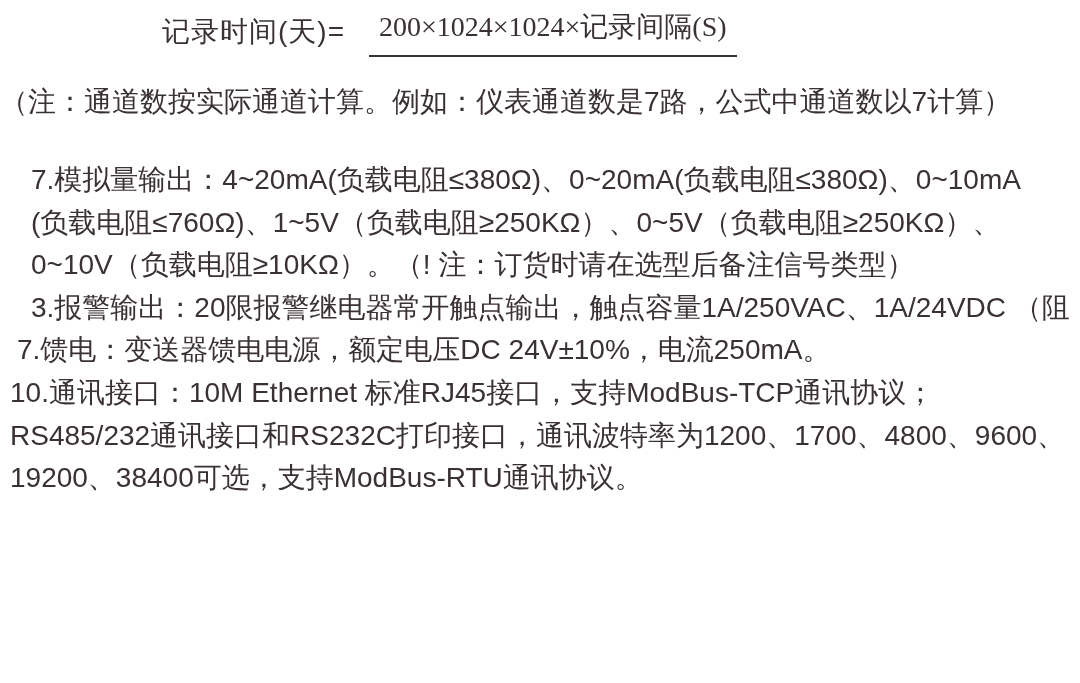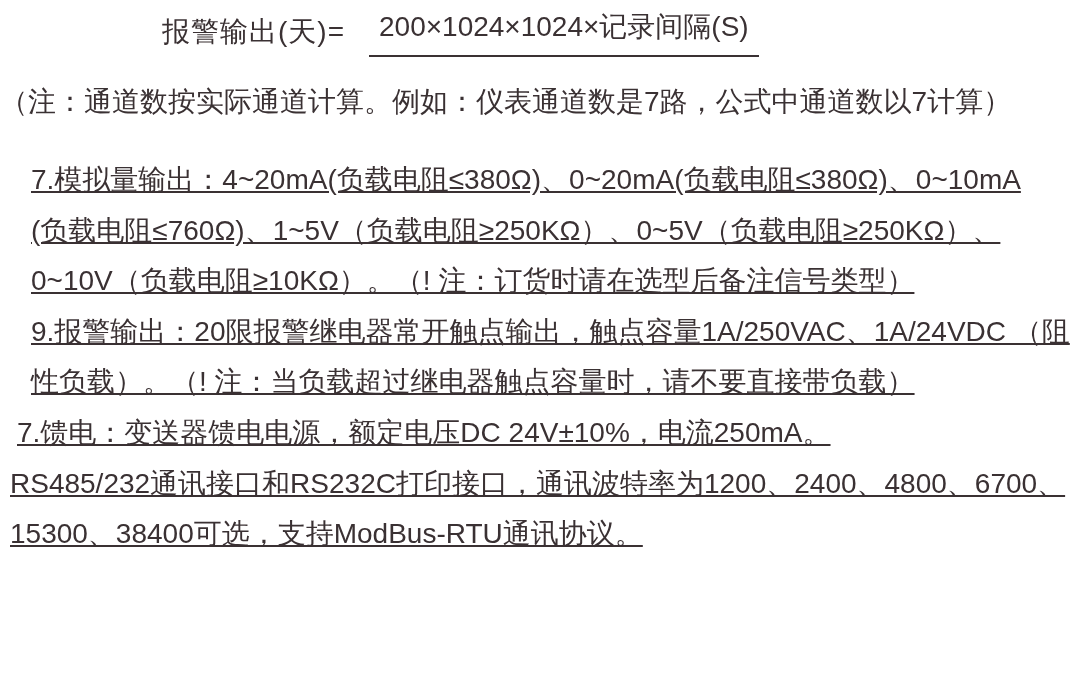--- a/index.html
+++ b/index.html
@@ -29,20 +29,21 @@
   }
   .fraction {
     display: inline-block;
     text-align: center;
     margin-left: 24px;
   }
   .fraction .num {
     display: block;
     padding: 2px 10px 9px 10px;
     white-space: nowrap;
+    font-family: Liberation Serif, serif;
   }
   .fraction .bar {
     display: block;
     height: 0;
     border-top: 2px solid #3a3133;
   }
   .fraction .den {
     display: block;
     padding: 9px 10px 2px 10px;
     white-space: nowrap;
@@ -51,48 +52,47 @@
   .note {
     margin: 24px 0 0 0;
     line-height: 42px;
     white-space: nowrap;
   }
   
   .specs {
     margin-top: 36px;
   }
   .specs p {
-    margin: 8px;
+    margin: 0;
     line-height: 42.6px;
     white-space: nowrap;
-    text-decoration: underline;
   }
   .ind-a { margin-left: 31px !important; }
   .ind-b { margin-left: 17px !important; }
   .ind-c { margin-left: 10px !important; }
 </style>
 </head>
 <body>
 
 <div class="page">
 
   <div class="formula">
-    <span class="formula-label">报警输出(天)=</span>
+    <span class="formula-label">记录时间(天)=</span>
     <span class="fraction">
       <span class="num">200×1024×1024×记录间隔(S)</span>
       <span class="bar"></span>
     </span>
   </div>
 
   <div class="note">（注：通道数按实际通道计算。例如：仪表通道数是7路，公式中通道数以7计算）</div>
 
   <div class="specs">
     <p class="ind-a">7.模拟量输出：4~20mA(负载电阻≤380Ω)、0~20mA(负载电阻≤380Ω)、0~10mA</p>
     <p class="ind-a">(负载电阻≤760Ω)、1~5V（负载电阻≥250KΩ）、0~5V（负载电阻≥250KΩ）、</p>
     <p class="ind-a">0~10V（负载电阻≥10KΩ）。（! 注：订货时请在选型后备注信号类型）</p>
-    <p class="ind-a">9.报警输出：20限报警继电器常开触点输出，触点容量1A/250VAC、1A/24VDC （阻</p>
-    <p class="ind-a">性负载）。（! 注：当负载超过继电器触点容量时，请不要直接带负载）</p>
+    <p class="ind-a">3.报警输出：20限报警继电器常开触点输出，触点容量1A/250VAC、1A/24VDC （阻</p>
     <p class="ind-b">7.馈电：变送器馈电电源，额定电压DC 24V±10%，电流250mA。</p>
-    <p class="ind-c">RS485/232通讯接口和RS232C打印接口，通讯波特率为1200、2400、4800、6700、</p>
-    <p class="ind-c">15300、38400可选，支持ModBus-RTU通讯协议。</p>
+    <p class="ind-c">10.通讯接口：10M Ethernet 标准RJ45接口，支持ModBus-TCP通讯协议；</p>
+    <p class="ind-c">RS485/232通讯接口和RS232C打印接口，通讯波特率为1200、1700、4800、9600、</p>
+    <p class="ind-c">19200、38400可选，支持ModBus-RTU通讯协议。</p>
   </div>
 
 </div>
 
 </body></html>

